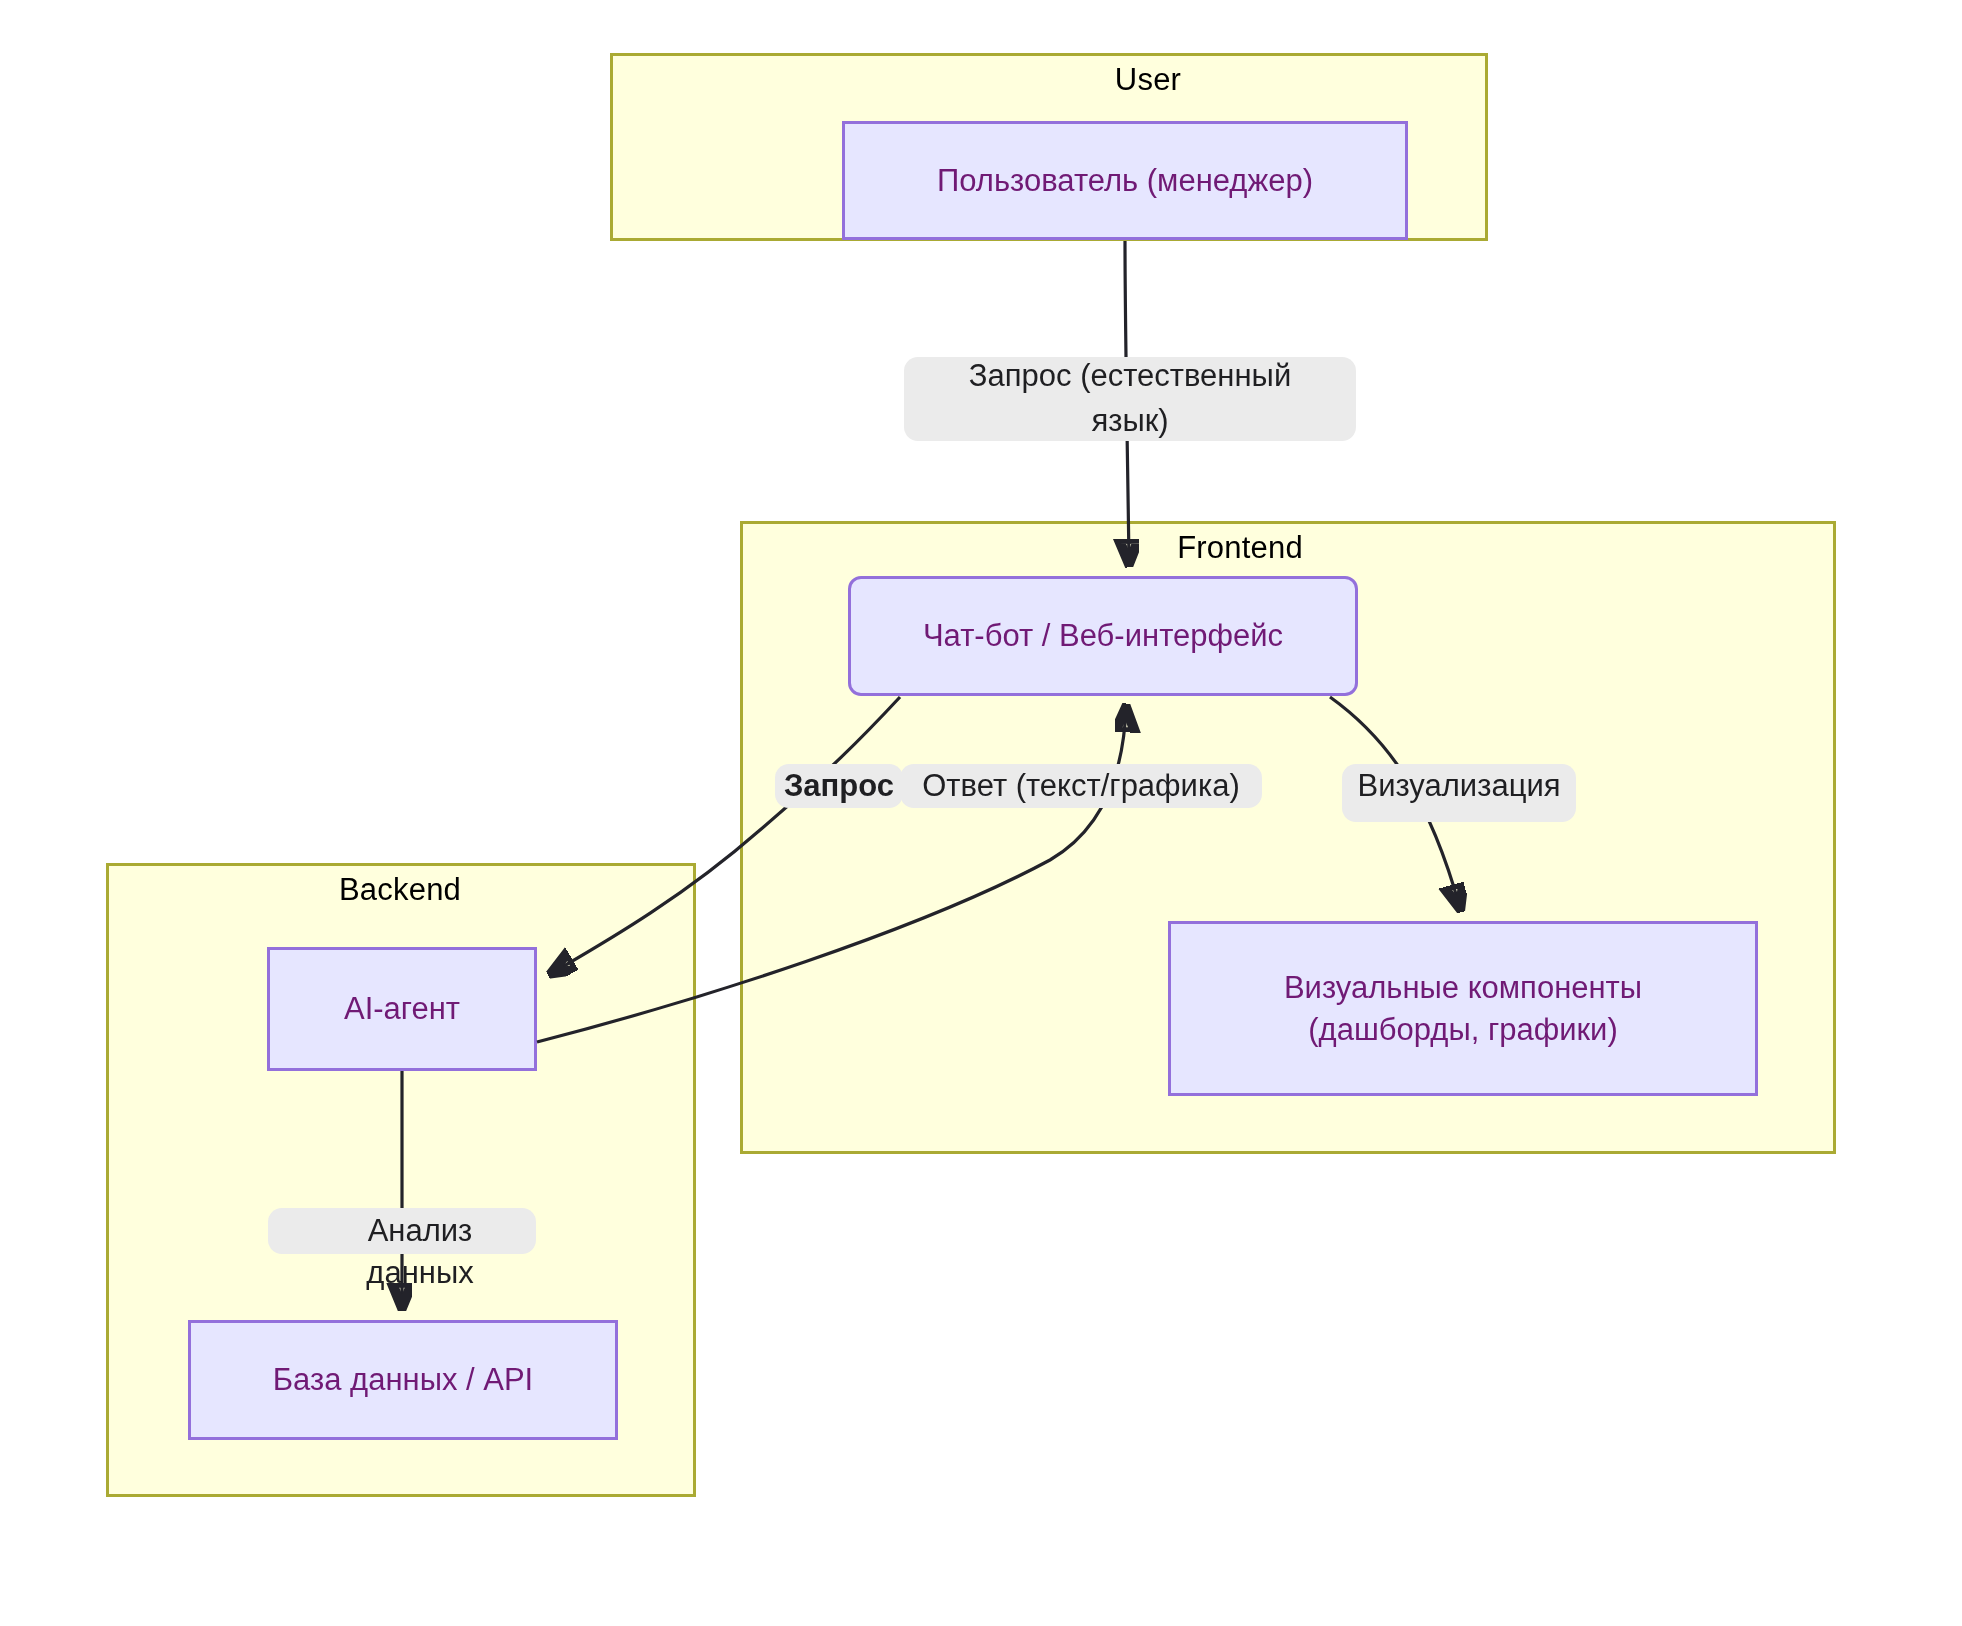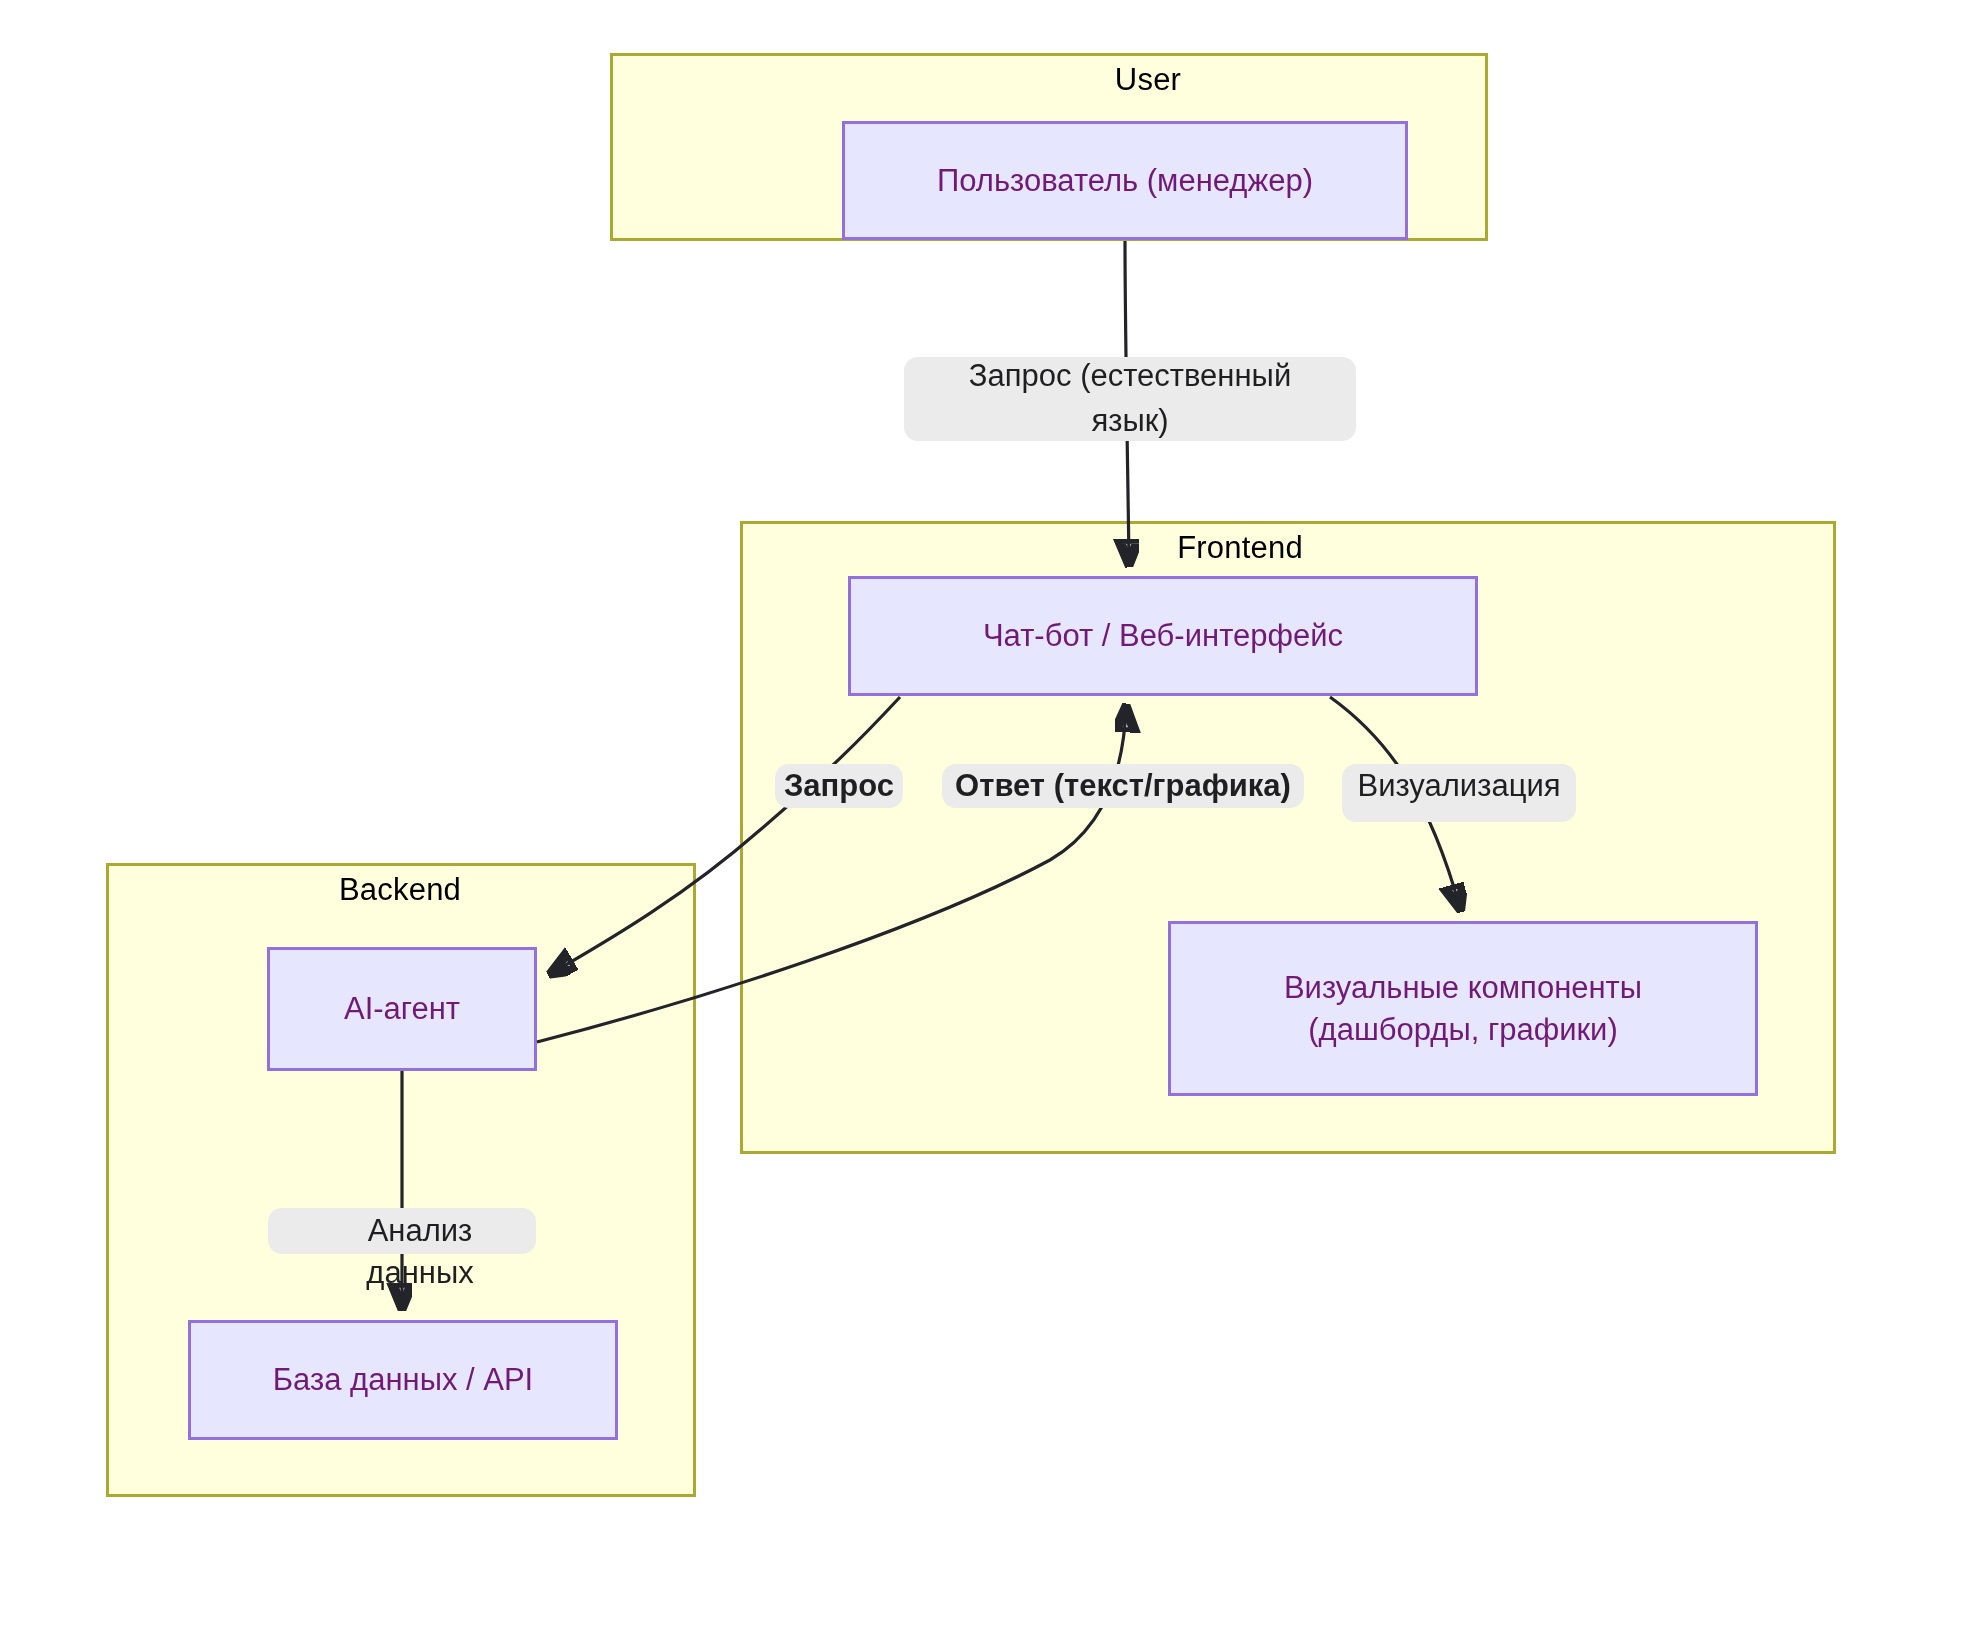--- a/index.html
+++ b/index.html
@@ -82,21 +82,21 @@
   <div class="cluster" style="left:610px; top:53px; width:878px; height:188px;"></div>
   <div class="cluster-label" style="left:1048px; top:62px; width:200px; text-align:center;">User</div>
 
   <div class="node" style="left:842px; top:121px; width:566px; height:119px;">
     <span>Пользователь (менеджер)</span>
   </div>
 
   <div class="cluster" style="left:740px; top:521px; width:1096px; height:633px;"></div>
   <div class="cluster-label" style="left:1115px; top:530px; width:250px; text-align:center;">Frontend</div>
 
-  <div class="node" style="left:848px; top:576px; width:630px; height:120px;">
+  <div class="node" style="left:848px; top:576px; width:510px; height:120px;border-radius:13px;">
     <span>Чат-бот / Веб-интерфейс</span>
   </div>
 
   <div class="node" style="left:1168px; top:921px; width:590px; height:175px; flex-direction:column;">
     <span>Визуальные компоненты</span>
     <span>(дашборды, графики)</span>
   </div>
 
   <div class="cluster" style="left:106px; top:863px; width:590px; height:634px;"></div>
   <div class="cluster-label" style="left:300px; top:872px; width:200px; text-align:center;">Backend</div>
@@ -127,19 +127,19 @@
     <path d="M 402,1071 L 402,1307" marker-end="url(#arrow)"></path>
   </svg>
 
   <div class="edge-label" style="left:904px; top:357px; width:452px; height:84px; display:flex; flex-direction:column; align-items:center; justify-content:center;">
     <span>Запрос (естественный</span>
     <span>язык)</span>
   </div>
 
   <div class="edge-label" style="left:775px; top:764px; width:128px; height:44px; line-height:40px;font-weight:bold;">Запрос</div>
 
-  <div class="edge-label" style="left:942px; top:764px; width:362px; height:44px; line-height:40px;font-weight:bold;">Ответ (текст/графика)</div>
+  <div class="edge-label" style="left:900px; top:764px; width:362px; height:44px; line-height:40px;">Ответ (текст/графика)</div>
 
   <div class="edge-label" style="left:1342px; top:764px; width:234px; height:58px; line-height:40px;">Визуализация</div>
 
   <div class="edge-label" style="left:268px; top:1208px; width:268px; height:46px; line-height:42px;padding-left:42px;">Анализ данных</div>
 
 </div>
 
 </body></html>

